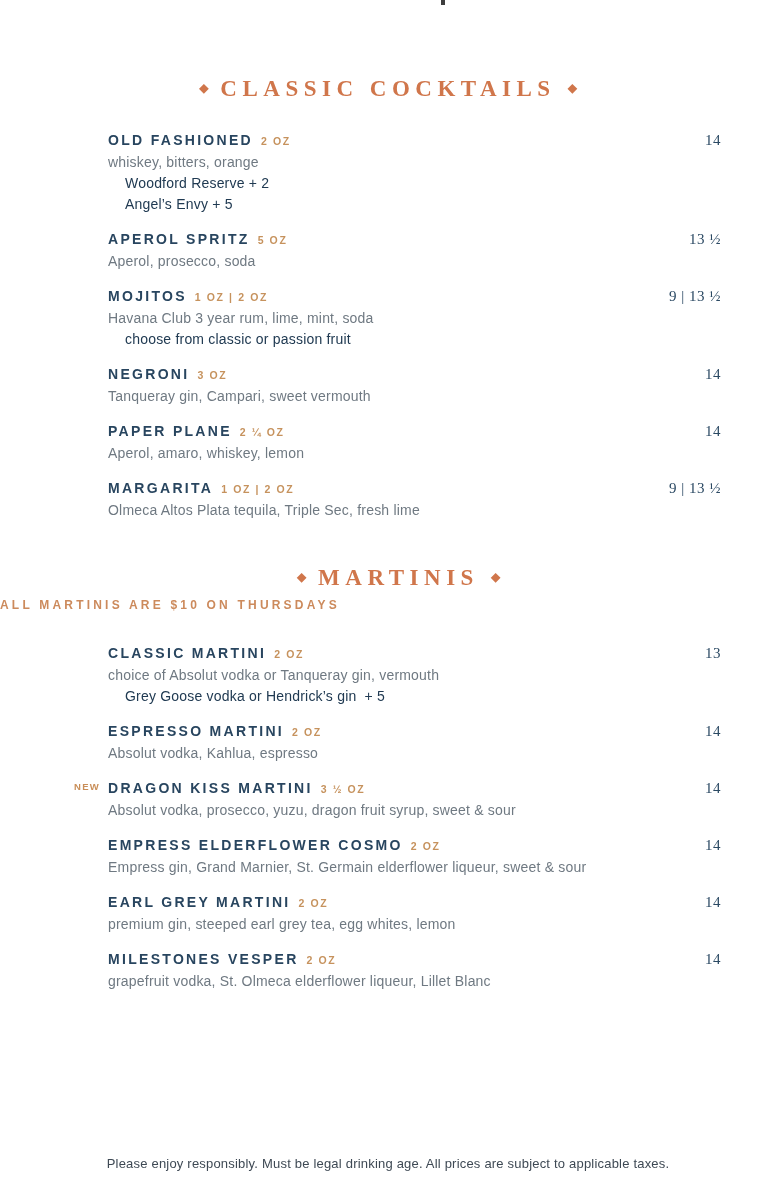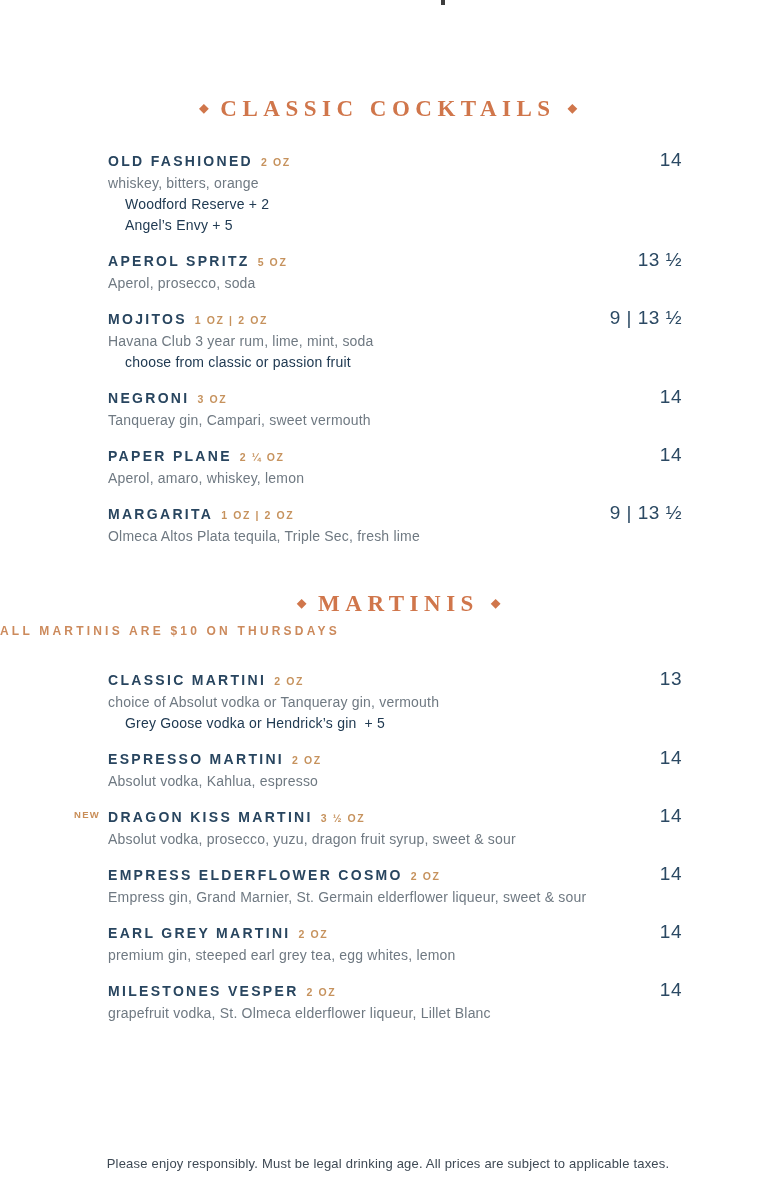--- a/index.html
+++ b/index.html
@@ -24,34 +24,34 @@
     font-size:23px;
     letter-spacing:5.5px;
     white-space:nowrap;
   }
   .sec-title .dia {
     font-size:12px;
     letter-spacing:0;
     position:relative; top:-4px;
     margin:0 12px;
   }
-  .sec1 { padding-top:96px;text-align:center; }
+  .sec1 { padding-top:76px;text-align:center; }
   .sec2-head { margin-top:44px;margin-left:21px; }
   .sec-subtitle {
     margin-top:7px;
     text-align:left;
     color:#CC8A5C;
     font-weight:700;
     font-size:12px;
     letter-spacing:3.2px;
     white-space:nowrap;
   }
   .menu {
     margin-left:108px;
-    margin-right:94px;
+    margin-right:55px;
   }
   .menu-1 { margin-top:27px; }
   .menu-2 { margin-top:30px; }
   .item { position:relative; margin-bottom:13px; }
   .head {
     display:flex;
     justify-content:space-between;
     align-items:baseline;
     line-height:21px;
   }
@@ -62,22 +62,22 @@
     white-space:nowrap;
   }
   .oz {
     font-size:10.5px; font-weight:700;
     color:#C6925D;
     letter-spacing:1.6px;
     margin-left:8px;
     white-space:nowrap;
   }
   .price {
-    font-family:Liberation Sans, sans-serif;
-    font-size:19px;
+    font-family:Liberation Serif, serif;
+    font-size:15px;
     color:#2B4963;
     letter-spacing:0.5px;
     white-space:nowrap;
   }
   .desc {
     font-size:14px;
     color:#6F7982;
     line-height:21px;
     letter-spacing:0.2px;
   }

